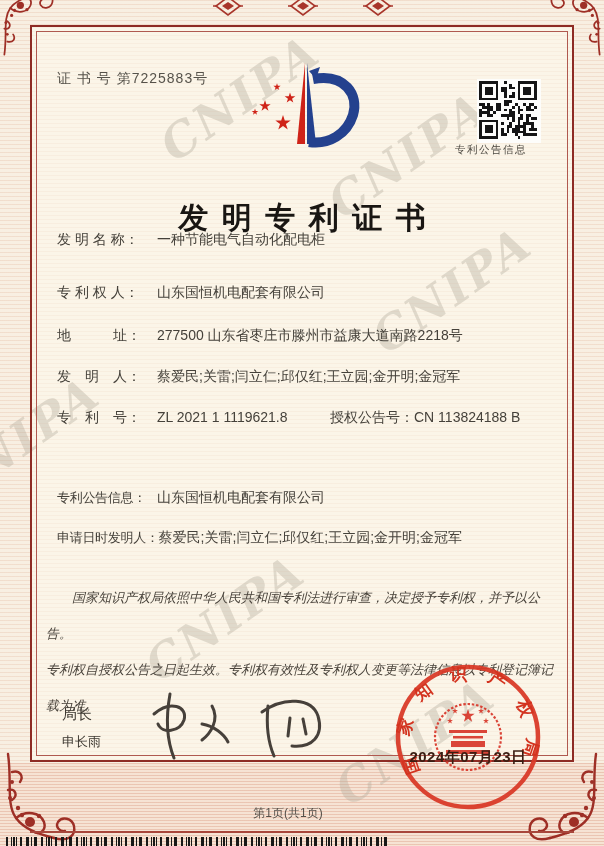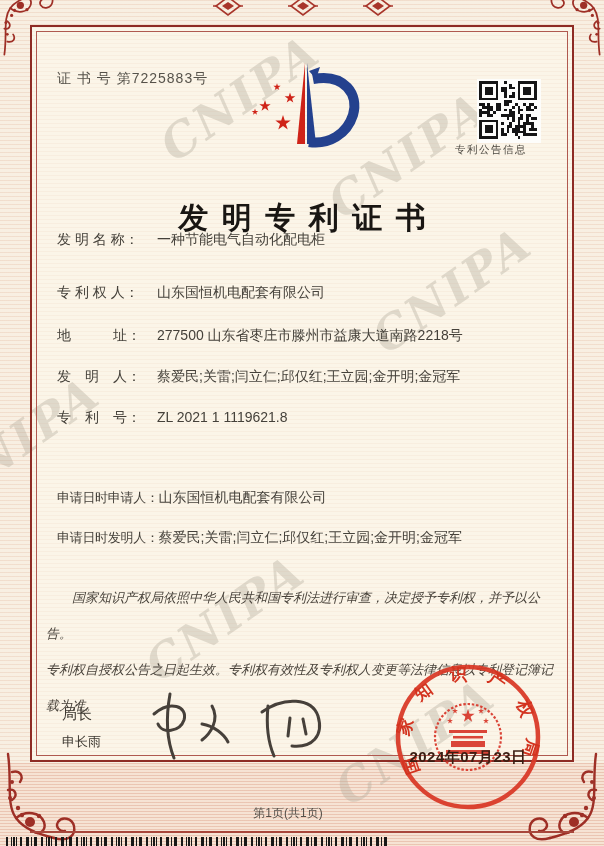--- a/index.html
+++ b/index.html
@@ -300,23 +300,24 @@
     <span class="flabel">专 利 权 人：</span><span class="fvalue">山东国恒机电配套有限公司</span>
   </div>
   <div class="row" style="top:327px">
     <span class="flabel">地　　　址：</span><span class="fvalue">277500 山东省枣庄市滕州市益康大道南路2218号</span>
   </div>
   <div class="row" style="top:368px">
     <span class="flabel">发　明　人：</span><span class="fvalue">蔡爱民;关雷;闫立仁;邱仅红;王立园;金开明;金冠军</span>
   </div>
   <div class="row" style="top:409px">
     <span class="flabel">专　利　号：</span><span class="fvalue">ZL 2021 1 1119621.8</span>
+    <span class="col2"><span>授权公告号：</span><span>CN 113824188 B</span></span>
   </div>
   <div class="row" style="top:489px">
-    <span class="flabel tight">申请日时申请人：</span><span class="fvalue">山东国恒机电配套有限公司</span>
+    <span class="flabel tight">专利公告信息：</span><span class="fvalue">山东国恒机电配套有限公司</span>
   </div>
   <div class="row" style="top:529px">
     <span class="flabel tight">申请日时发明人：</span><span class="fvalue">蔡爱民;关雷;闫立仁;邱仅红;王立园;金开明;金冠军</span>
   </div>
 
   <div class="abs" id="statement">
     <div class="l1">国家知识产权局依照中华人民共和国专利法进行审查，决定授予专利权，并予以公告。</div>
     <div class="l2">专利权自授权公告之日起生效。专利权有效性及专利权人变更等法律信息以专利登记簿记载为准。</div>
   </div>
 

